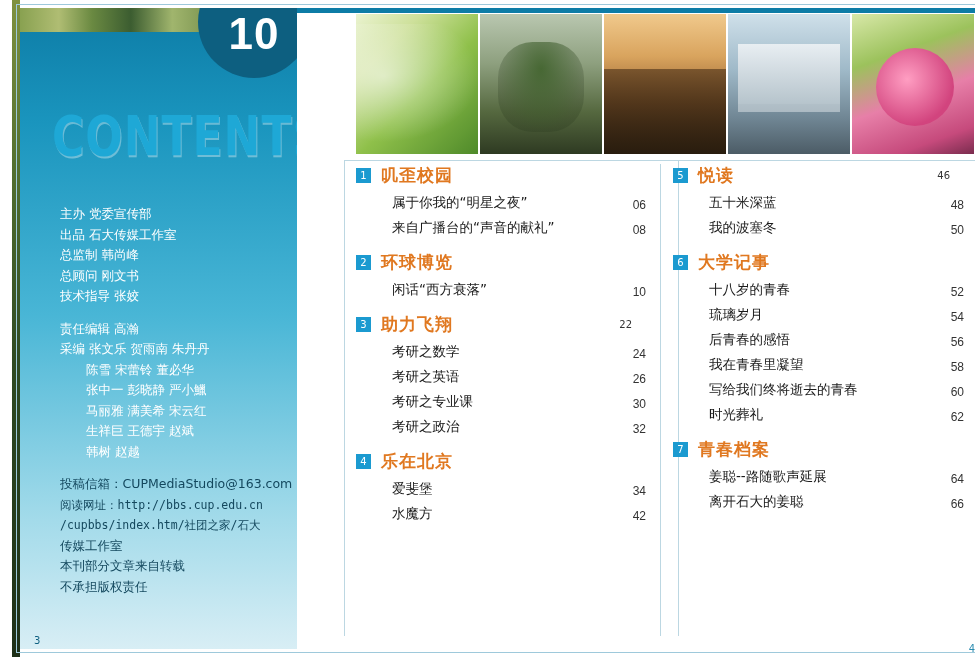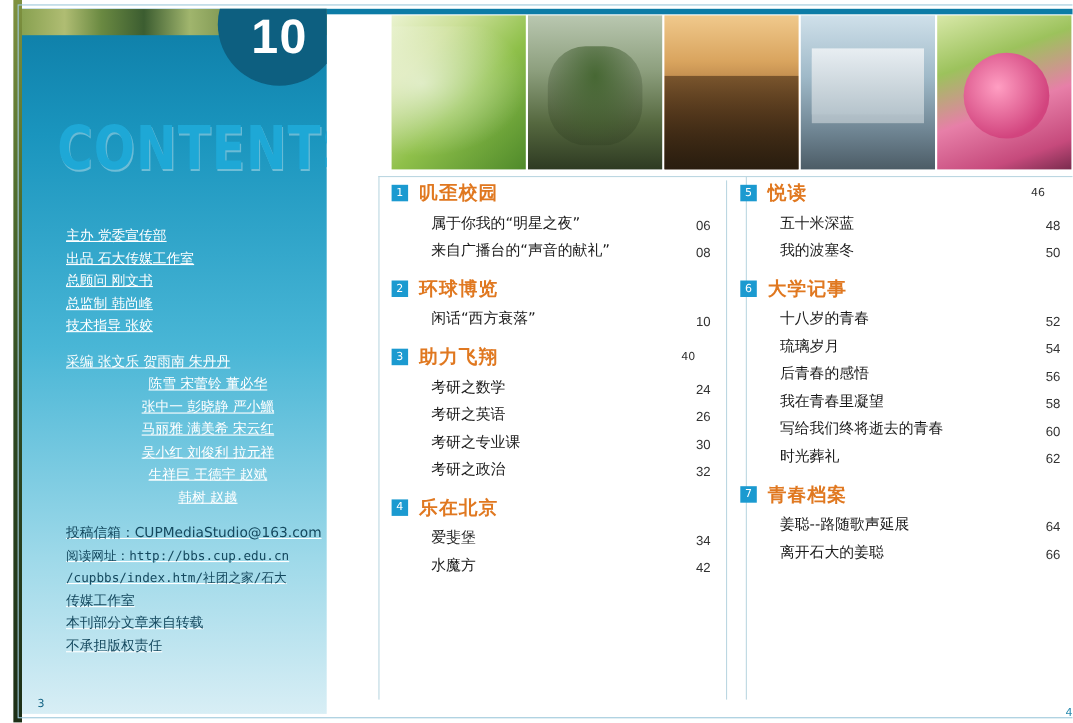--- a/index.html
+++ b/index.html
@@ -52,25 +52,24 @@
     transform-origin: left top;
     text-shadow: 1px 1px 0 rgba(255,255,255,.35);
   }
   .credits {
     position: absolute; left: 40px; top: 196px;
     width: 232px;
     color: #ffffff;
     font-size: 12.5px;
     line-height: 20.5px;
     font-family: "DejaVu Sans", "Liberation Sans", sans-serif;
-    text-decoration: underline;
   }
   .credits .row { white-space: nowrap; }
   .credits .gap { height: 12px; }
-  .credits .indent1 { padding-left: 26px; text-align: center; }
+  .credits .indent1 { padding-left: 26px; }
   .credits .mono { font-family: "DejaVu Sans Mono", monospace; font-size: 11.5px; }
   .credits-lower { color: #14485e; }
 
   
   .photos {
     position: absolute; left: 344px; top: 14px;
     width: 620px; height: 140px;
     display: flex; gap: 2px;
   }
   .photo { width: 122px; height: 140px; position: relative; overflow: hidden; }
@@ -186,31 +185,31 @@
 
     <div class="circle-10">
       <span>10</span>
     </div>
 
     <div class="contents-title">CONTENTS</div>
 
     <div class="credits">
       <div class="row">主办  党委宣传部</div>
       <div class="row">出品  石大传媒工作室</div>
+      <div class="row">总监制  韩尚峰</div>
       <div class="row">总顾问  刚文书</div>
-      <div class="row">总监制  韩尚峰</div>
       <div class="row">技术指导  张姣</div>
 
       <div class="gap"></div>
 
+      <div class="row">责任编辑  高瀚</div>
       <div class="row">采编  张文乐  贺雨南   朱丹丹</div>
       <div class="row indent1">陈雪  宋蕾铃  董必华</div>
       <div class="row indent1">张中一  彭晓静  严小鱲</div>
       <div class="row indent1">马丽雅  满美希  宋云红</div>
-      <div class="row indent1">吴小红  刘俊利  拉元祥</div>
       <div class="row indent1">生祥巨  王德宇  赵斌</div>
       <div class="row indent1">韩树  赵越</div>
 
       <div class="gap"></div>
 
       <div class="row credits-lower">投稿信箱：CUPMediaStudio@163.com</div>
       <div class="row credits-lower mono">阅读网址：http://bbs.cup.edu.cn</div>
       <div class="row credits-lower mono">/cupbbs/index.htm/社团之家/石大</div>
       <div class="row credits-lower">传媒工作室</div>
       <div class="row credits-lower">本刊部分文章来自转载</div>
@@ -263,21 +262,21 @@
           <div class="entry">
             <span class="t">闲话“西方衰落”</span>
             <span class="pg">10</span>
           </div>
         </div>
 
         <div class="section">
           <div class="sec-head">
             <div class="num-box">3</div>
             <div class="sec-title">助力飞翔</div>
-            <div class="pg-head">40</div>
+            <div class="pg-head">22</div>
           </div>
           <div class="entry">
             <span class="t">考研之数学</span>
             <span class="pg">24</span>
           </div>
           <div class="entry">
             <span class="t">考研之英语</span>
             <span class="pg">26</span>
           </div>
           <div class="entry">

